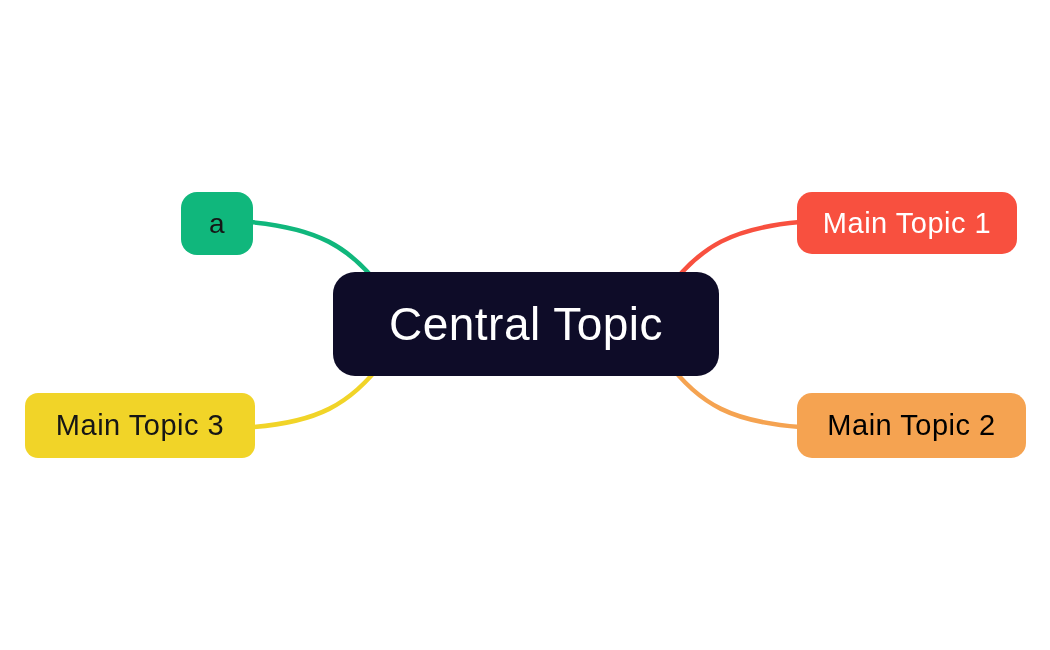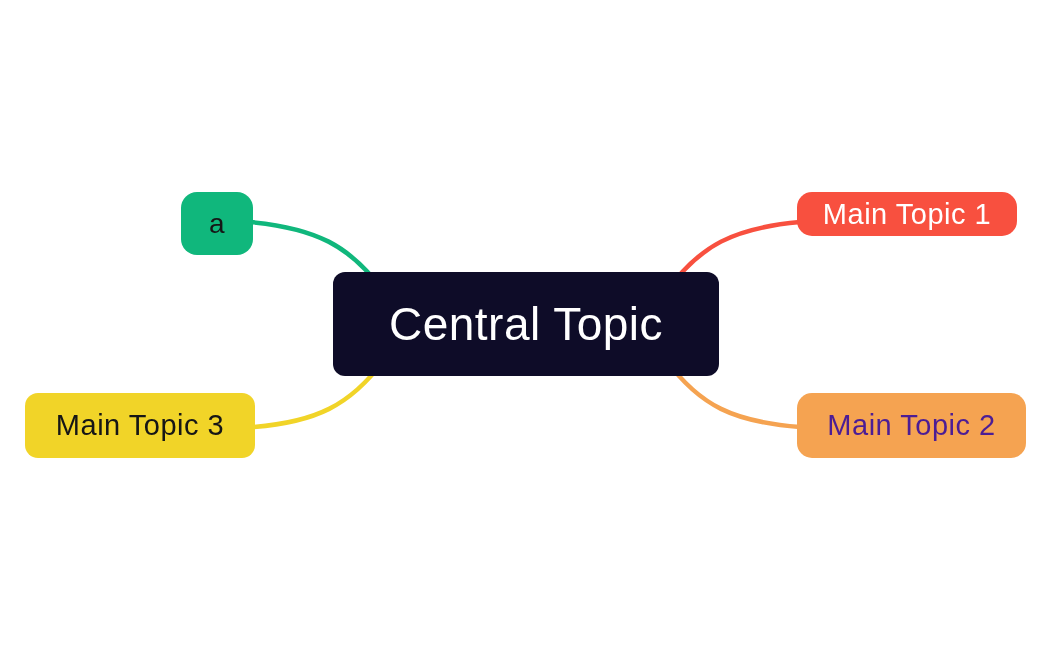--- a/index.html
+++ b/index.html
@@ -32,33 +32,33 @@
     align-items: center;
     justify-content: center;
     border-radius: 15px;
     letter-spacing: 0.5px;
     white-space: nowrap;
     cursor: pointer;
   }
   .node-central {
     left: 333px; top: 272px;
     width: 386px; height: 104px;
-    border-radius: 12px;
+    border-radius: 22px;
     font-size: 46px;
     font-weight: 500;
   }
   .node-a {
     left: 181px; top: 192px;
     width: 72px; height: 63px;
     border-radius: 16px;
     font-size: 28px;
   }
   .node-m1 {
     left: 797px; top: 192px;
-    width: 220px; height: 44px;
+    width: 220px; height: 62px;
     font-size: 29px;
   }
   .node-m2 {
     left: 797px; top: 393px;
     width: 229px; height: 65px;
     font-size: 29px;
   }
   .node-m3 {
     left: 25px; top: 393px;
     width: 230px; height: 65px;
@@ -82,21 +82,21 @@
   </div>
 
   <div class="node node-a" style="background: rgb(16, 183, 124); color: rgb(22, 22, 22);">
     <span>a</span>
   </div>
 
   <div class="node node-m1" style="background: rgb(248, 80, 63); color: rgb(255, 255, 255);">
     <span>Main Topic 1</span>
   </div>
 
-  <div class="node node-m2" style="background: rgb(245, 163, 81); color: #4c1d95;">
+  <div class="node node-m2" style="background: rgb(245, 163, 81); color: #000000;">
     <span>Main Topic 2</span>
   </div>
 
   <div class="node node-m3" style="background: rgb(241, 212, 40); color: rgb(22, 22, 22); border-radius: 13px;">
     <span>Main Topic 3</span>
   </div>
 
 </div>
 
 </body></html>

